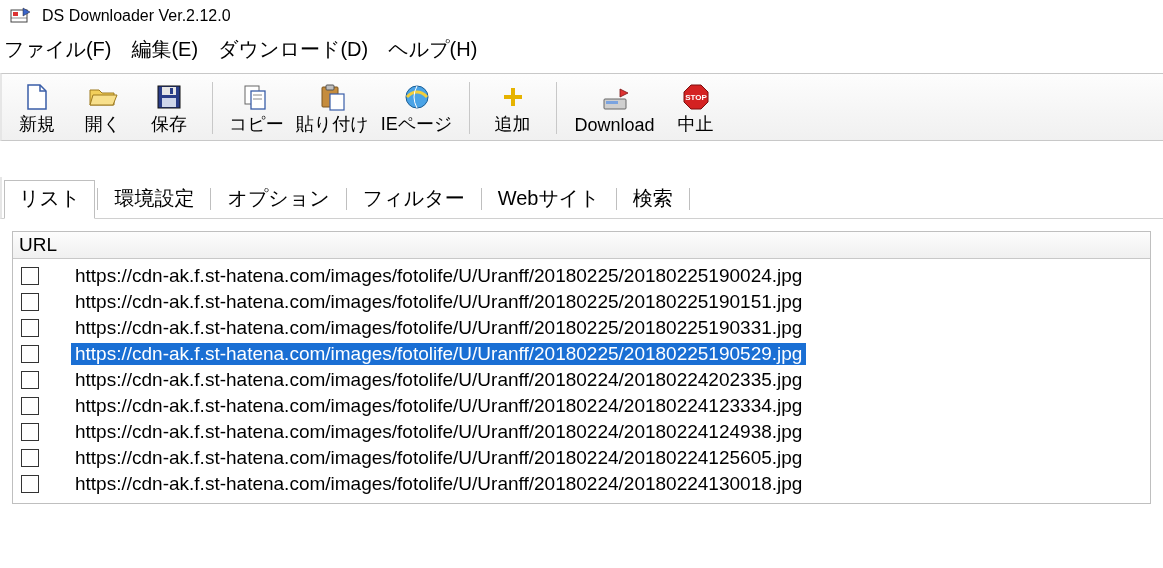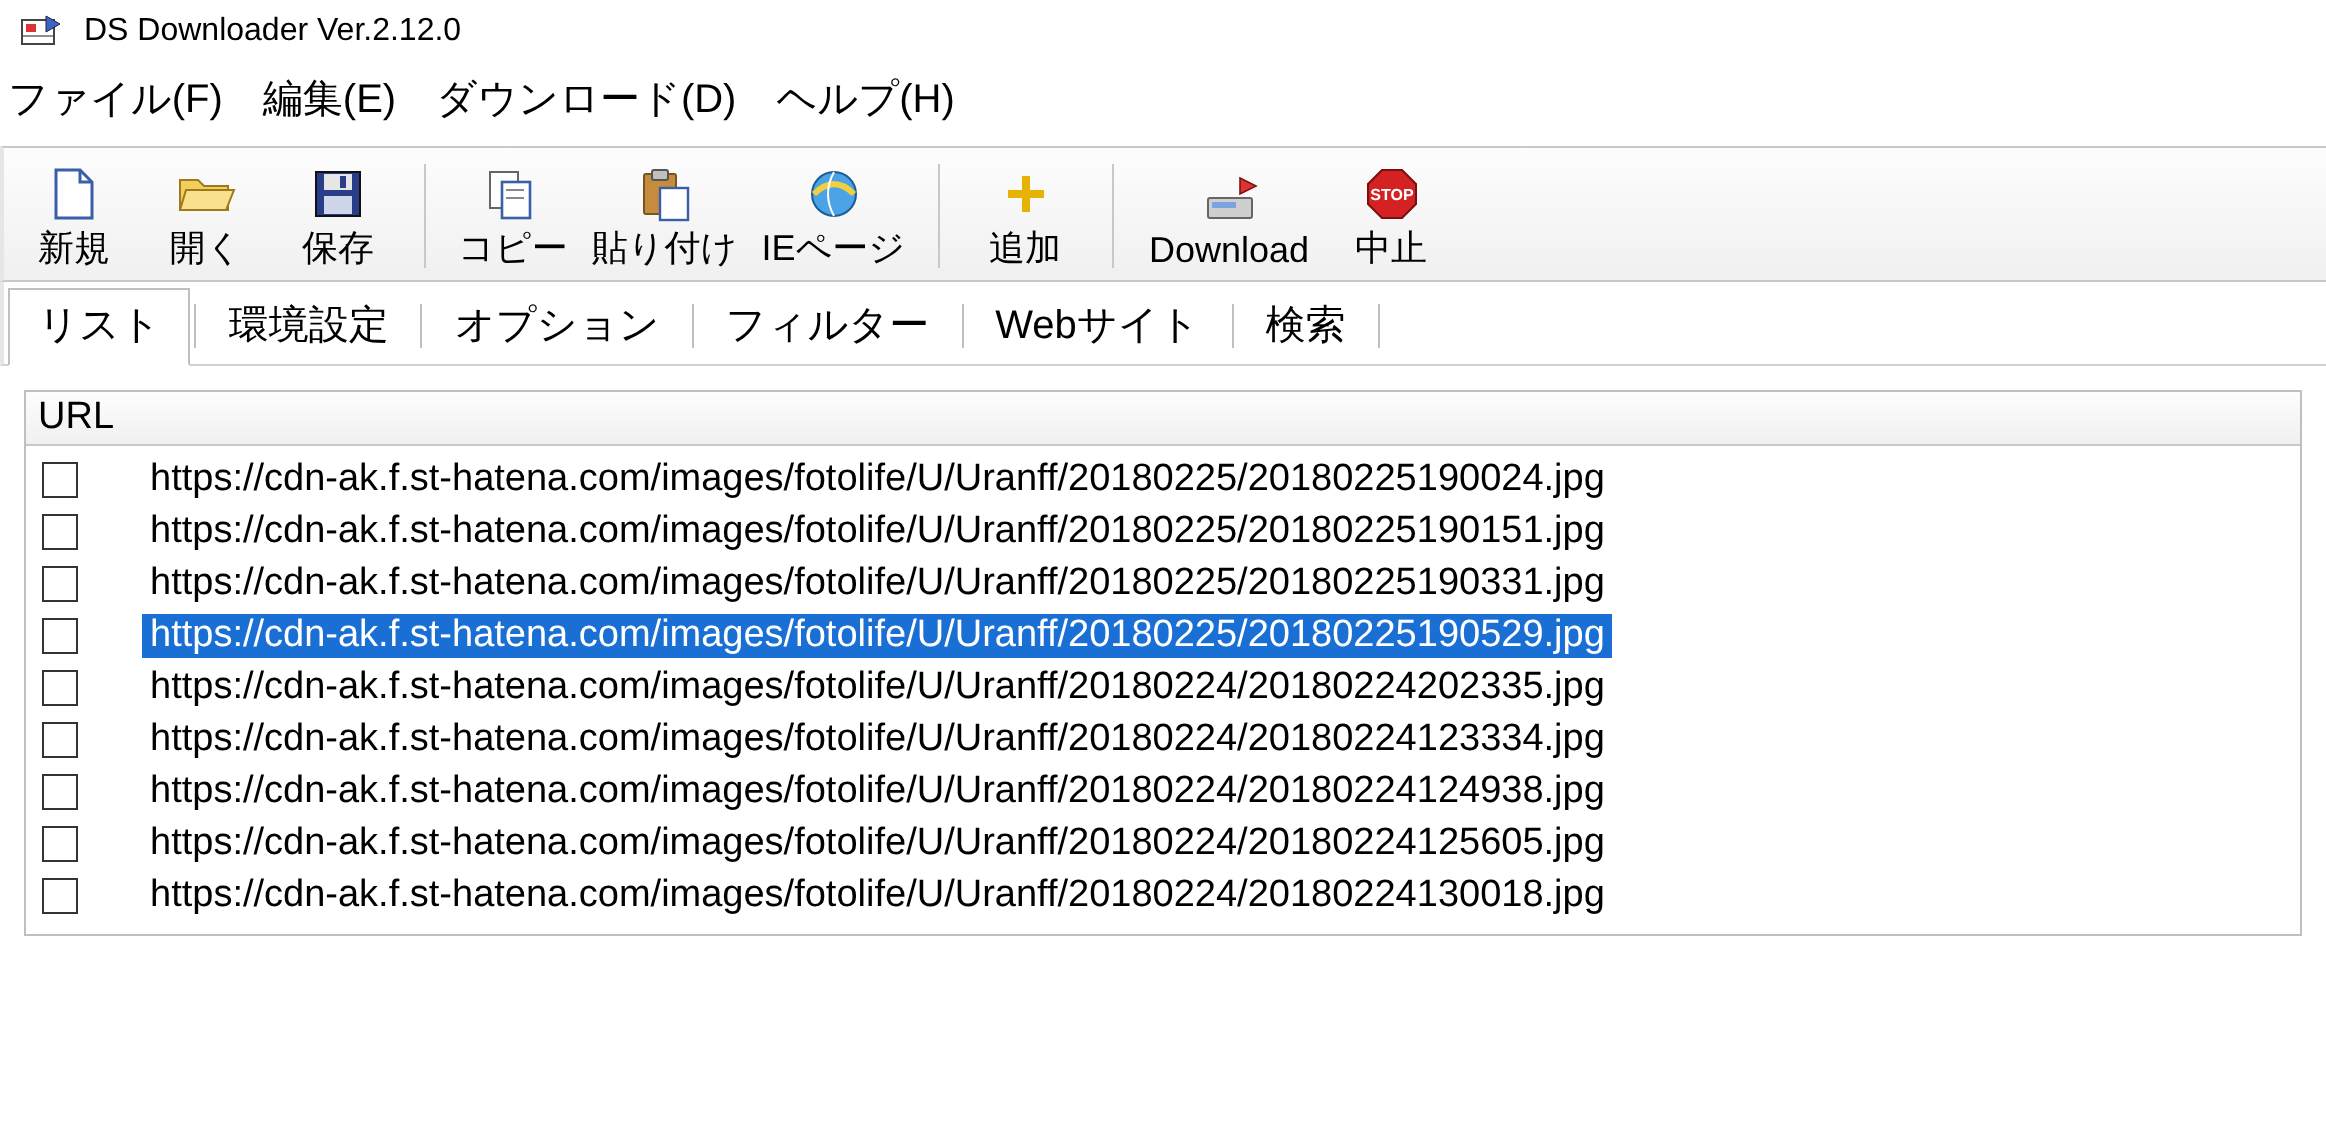--- a/index.html
+++ b/index.html
@@ -60,20 +60,21 @@
     margin: 4px 10px;
   }
   .tabstrip {
     display: flex;
     align-items: flex-end;
     background: #fff;
     padding: 2px 0 0 2px;
     border-bottom: 1px solid #d0d0d0;
     border-left: 2px solid #e6e6e6;
     font-size: 20px;
+    margin-top: 36px;
   }
   .tab {
     padding: 4px 14px 6px 14px;
     cursor: default;
   }
   .tab.active {
     background: #fff;
     border: 1px solid #bfbfbf;
     border-bottom: 1px solid #fff;
     position: relative;

